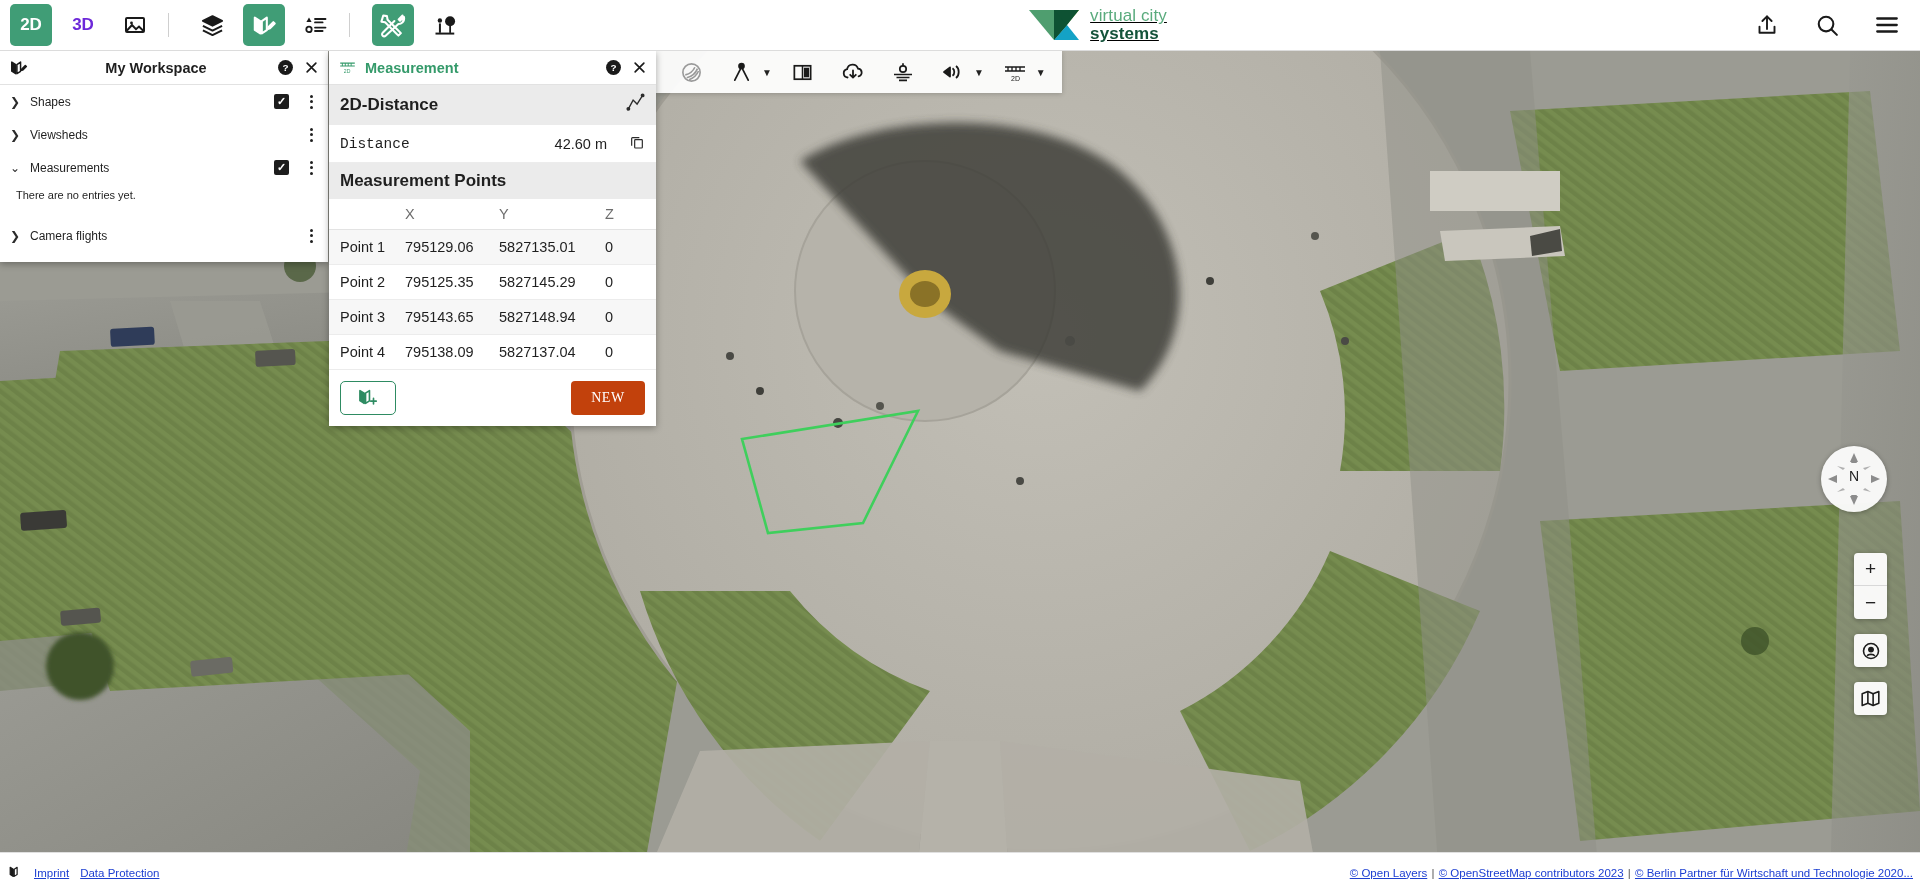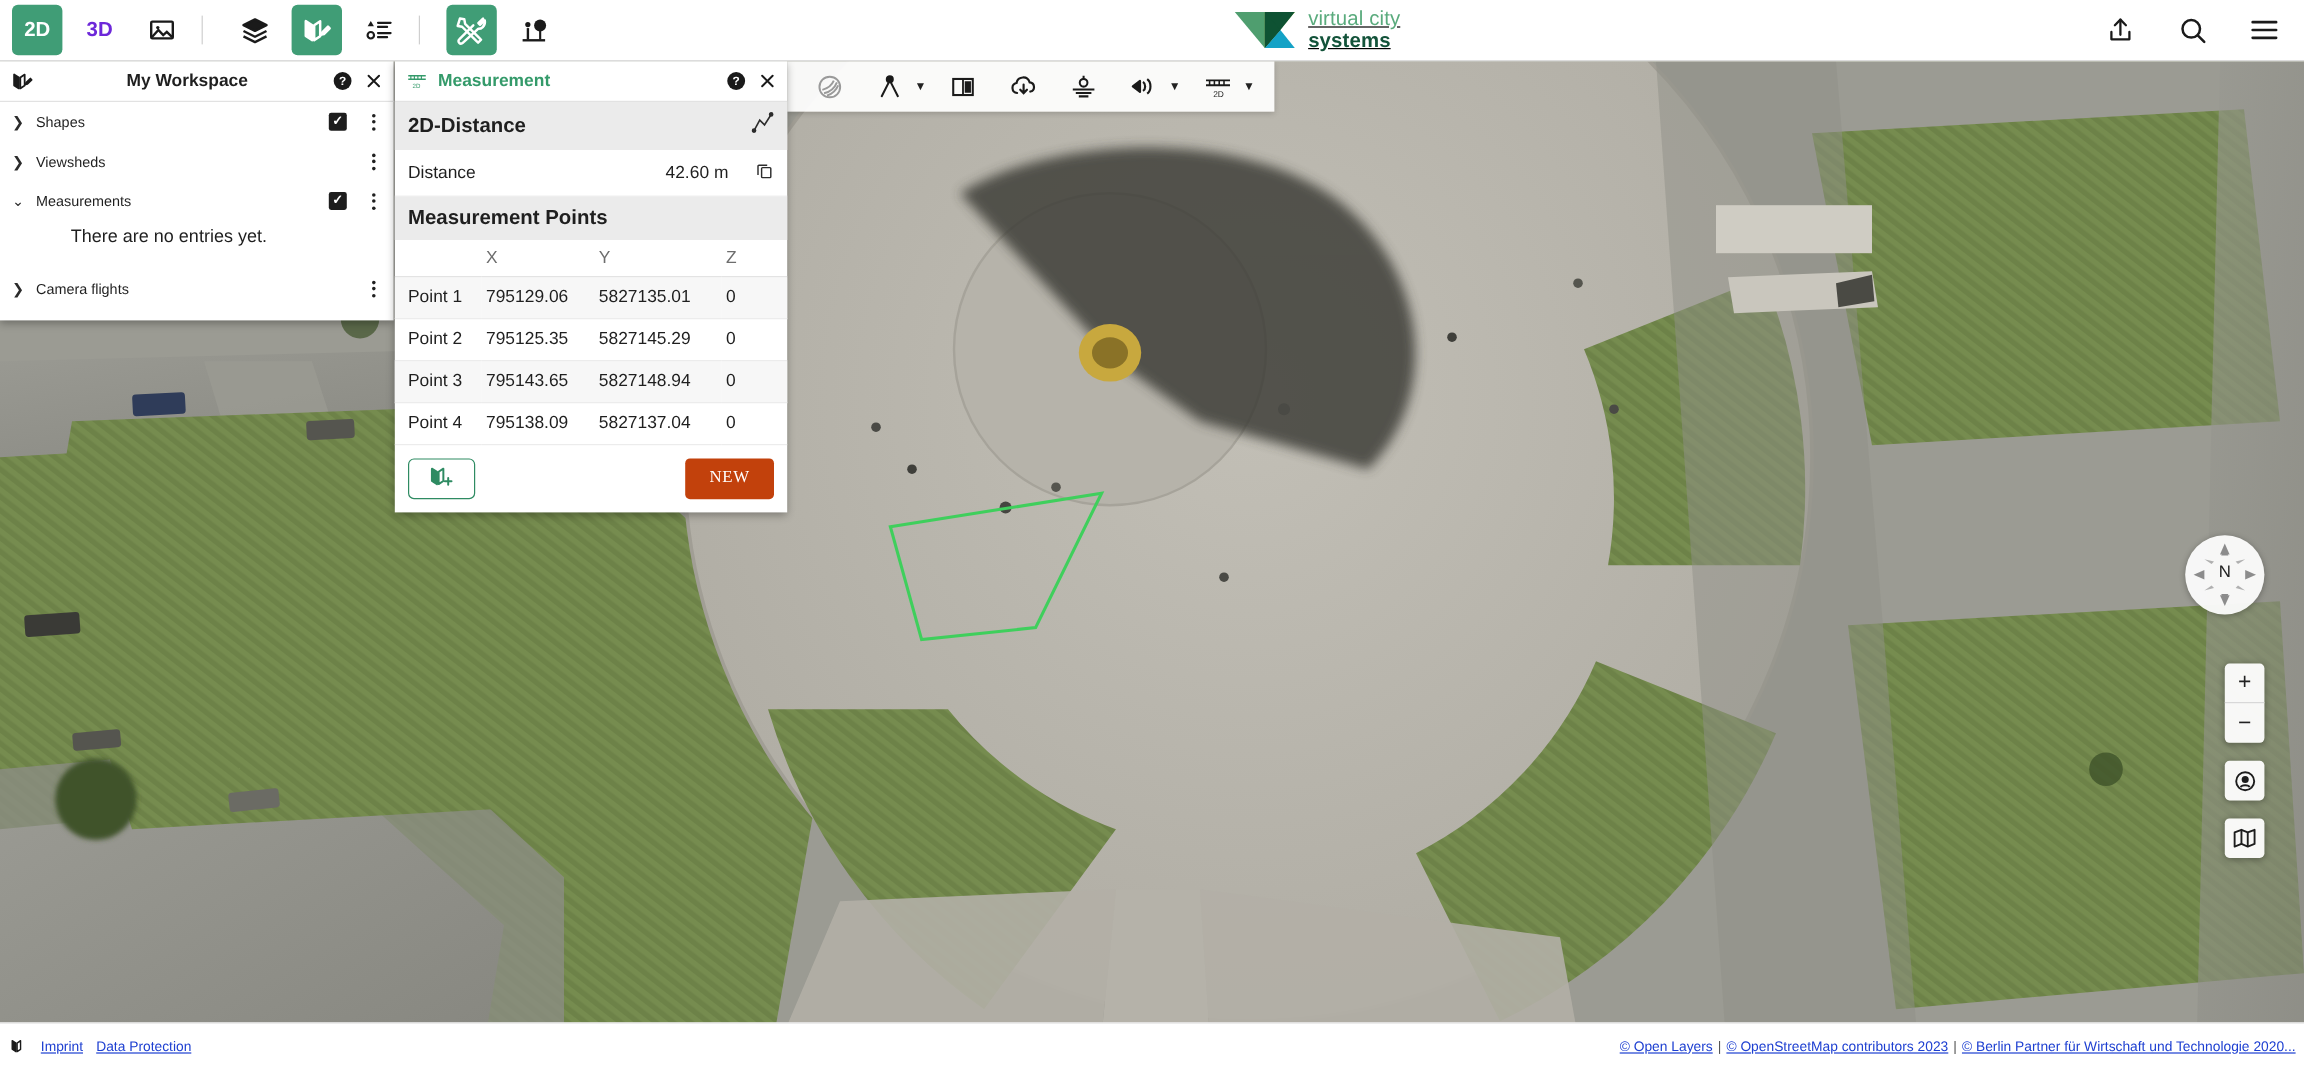--- a/index.html
+++ b/index.html
@@ -66,35 +66,35 @@
   .ws-check {
     width: 15px; height: 15px; background: #1d1d1d; border-radius: 2px;
     display: flex; align-items: center; justify-content: center; cursor: pointer;
     margin-right: 14px;
   }
   .ws-check::after { content: "✓"; color: #fff; font-size: 11px; line-height: 1; font-weight: bold; }
   .ws-check.hidden { visibility: hidden; }
   .dots { width: 16px; display: flex; flex-direction: column; align-items: center;
           gap: 2.5px; cursor: pointer; }
   .dots i { width: 3px; height: 3px; border-radius: 50%; background: #202020; display: block; }
-  .ws-empty { font-size: 15px; color: #1f1f1f; padding: 5px 0 10px 16px; margin-left: 43px; }
+  .ws-empty { font-size: 11px; color: #1f1f1f; padding: 5px 0 10px 16px; }
 
   
   #measure-panel { top: 51px; left: 329px; width: 327px; }
   .mp-title { color: #349a6a; font-weight: bold; font-size: 14.5px; margin-left: 8px; flex: 1; }
   .mp-section {
     background: #ebebeb; padding: 8px 11px; font-weight: bold; font-size: 17px;
     display: flex; align-items: center;
   }
   .mp-section .grow { flex: 1; }
   .mp-row {
     display: flex; align-items: center; padding: 9px 11px;
     font-size: 14.5px; border-bottom: 1px solid #ececec;
   }
-  .mp-row .lbl { flex: 1; }
+  .mp-row .lbl { flex: 1; font-family: Liberation Mono, monospace; }
   .mp-row .val { margin-right: 22px; }
   table.pts { width: 100%; border-collapse: collapse; font-size: 14.5px; }
   table.pts th {
     font-weight: normal; color: #6d6d6d; padding: 7px 4px; text-align: left;
     border-bottom: 1px solid #e3e3e3;
   }
   table.pts td { padding: 9px 4px; border-bottom: 1px solid #ececec; }
   table.pts tr.alt td { background: #f7f7f7; }
   table.pts .c0 { padding-left: 11px; width: 72px; }
   table.pts .c1 { width: 94px; }

